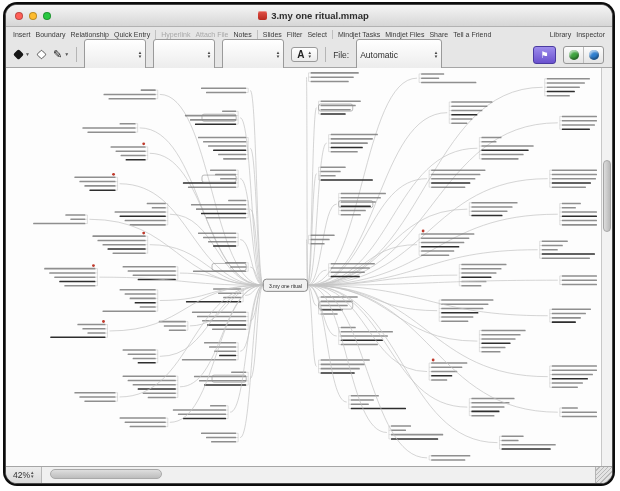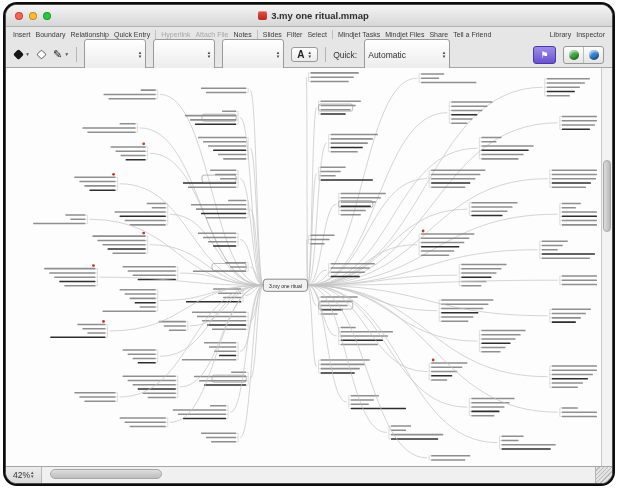--- a/index.html
+++ b/index.html
@@ -166,21 +166,21 @@
           </span>
       </div>
       <div class="combo fontbox">
         <span class="glyph">A</span>
         <span class="arrows">
             <span>▲</span>
             <span>▼</span>
           </span>
       </div>
       <span class="tool-sep"></span>
-      <span class="shapelabel">Quick:</span>
+      <span class="shapelabel">File:</span>
       <div class="combo cshape">
         <span class="val">Automatic</span>
         <span class="arrows">
             <span>▲</span>
             <span>▼</span>
           </span>
       </div>
       <span class="tspacer"></span>
       <div class="btn-purple">
         <span>⚑</span>

